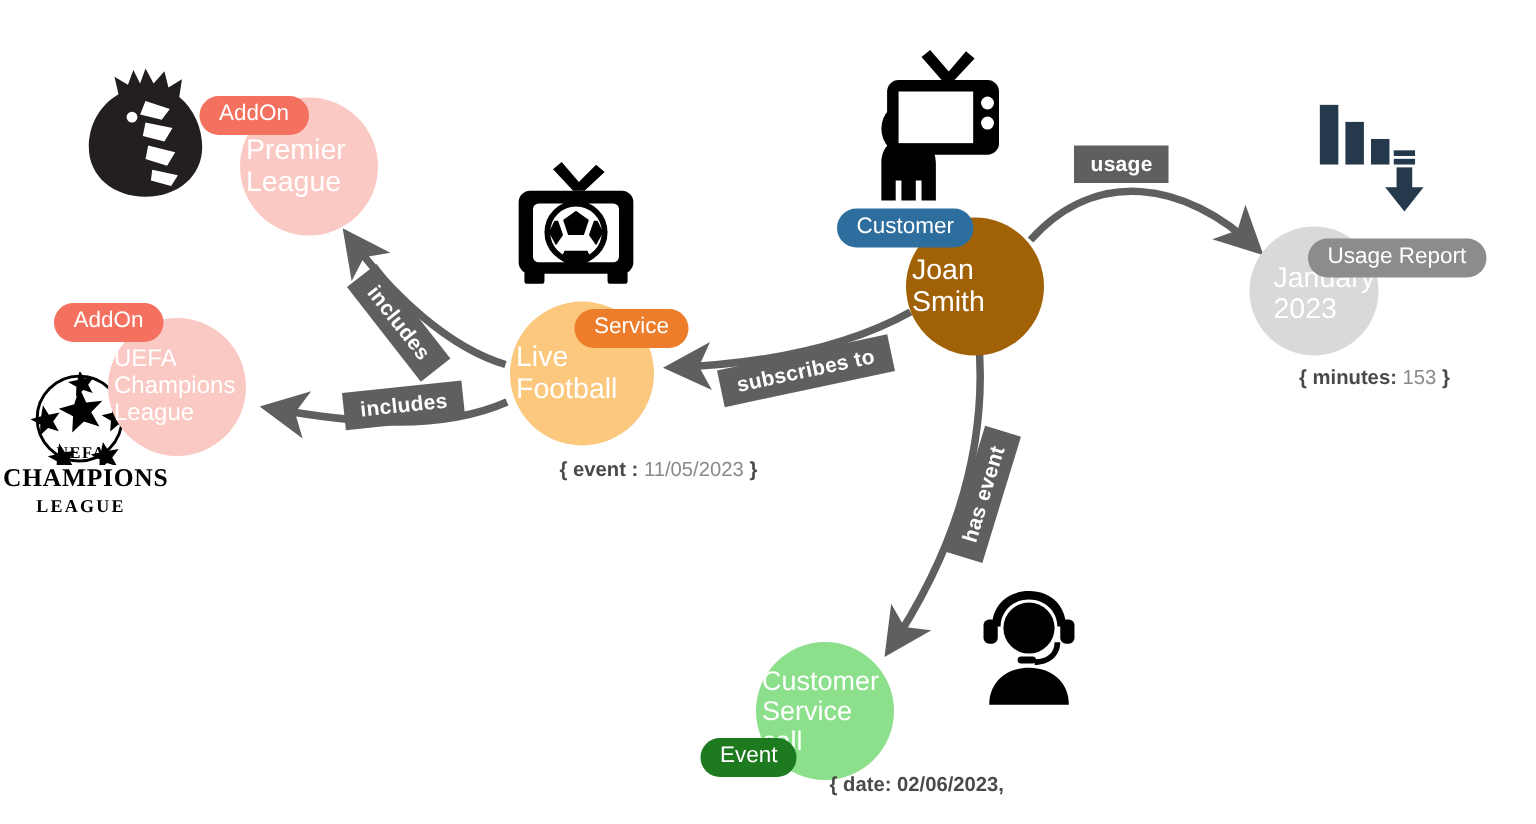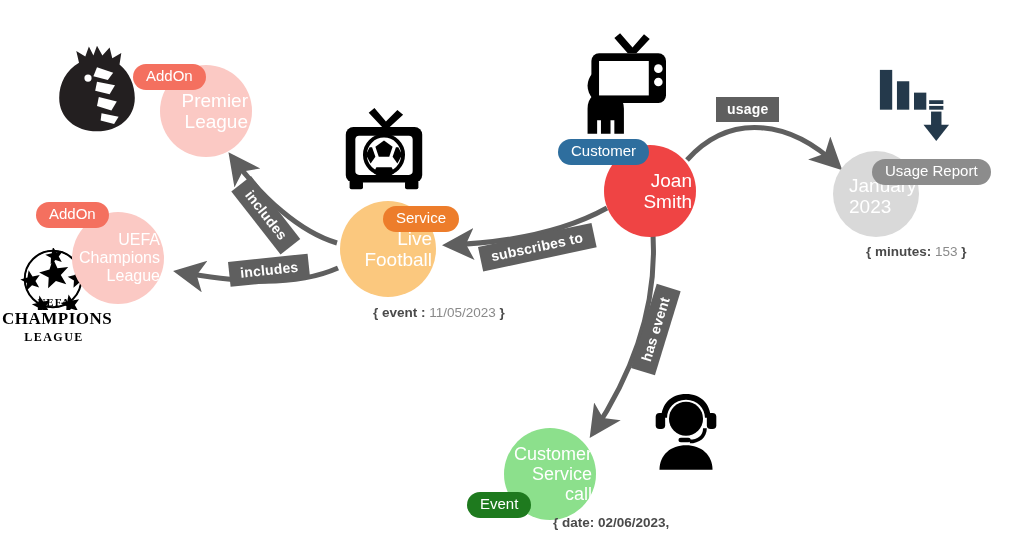--- a/index.html
+++ b/index.html
@@ -19,21 +19,21 @@
     position: absolute; left: 0; top: 0;
     width: 1024px; height: 549px;
     pointer-events: none;
   }
   .node {
     position: absolute;
     border-radius: 50%;
     display: flex;
     align-items: center;
     justify-content: center;
-    text-align: right;
+    text-align: left;
     color: #ffffff;
     line-height: 1.12;
     z-index: 3;
   }
   .node-label {
     width: 100%;
     padding: 0 4px;
     white-space: pre-line;
   }
   .badge {
@@ -218,21 +218,21 @@
 
   <div class="node" style="left:340px; top:201px; width:96px; height:96px; background:#FBC87E; font-size:19px;">
     <div class="node-label">Live
 Football</div>
   </div>
   <div class="badge" style="left:383px; top:206px; background:#ED7D2B;">Service</div>
   <div class="props" style="left:373px; top:286px;">
     <b>{ event :</b><span> 11/05/2023 </span><b>}</b>
   </div>
 
-  <div class="node" style="left:604px; top:145px; width:92px; height:92px; background:#ef4444; font-size:19px;">
+  <div class="node" style="left:604px; top:145px; width:92px; height:92px; background:#a16207; font-size:19px;">
     <div class="node-label">Joan
 Smith</div>
   </div>
   <div class="badge" style="left:558px; top:139px; background:#2E6E9E;">Customer</div>
 
   <div class="node" style="left:833px; top:151px; width:86px; height:86px; background:#D9D9D9; font-size:19px;
               align-items:flex-start; justify-content:flex-start; padding:24px 0 0 16px; text-align:left;">
     <div class="node-label" style="text-align:left; padding:0;">January
 2023</div>
   </div>

